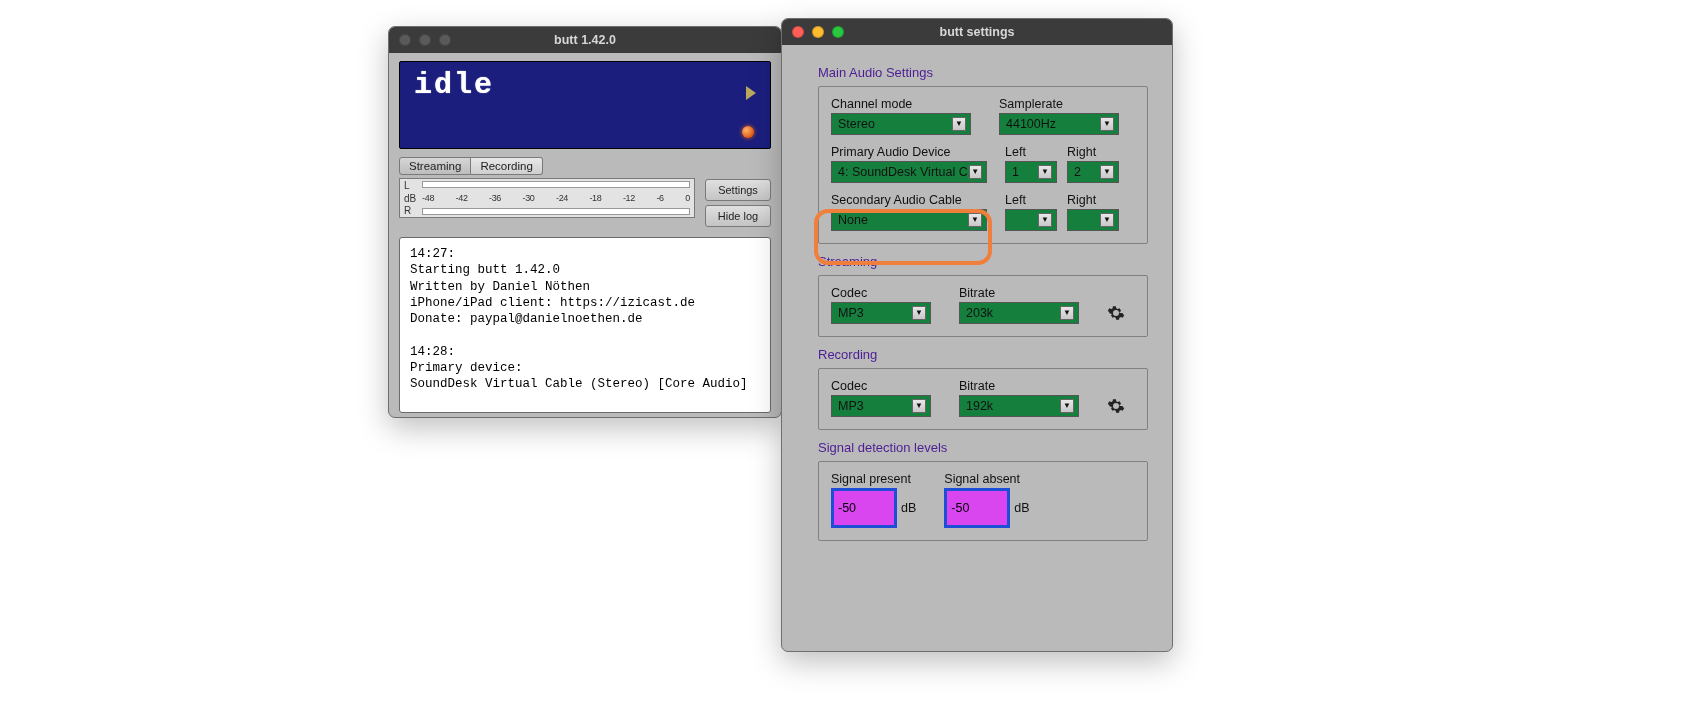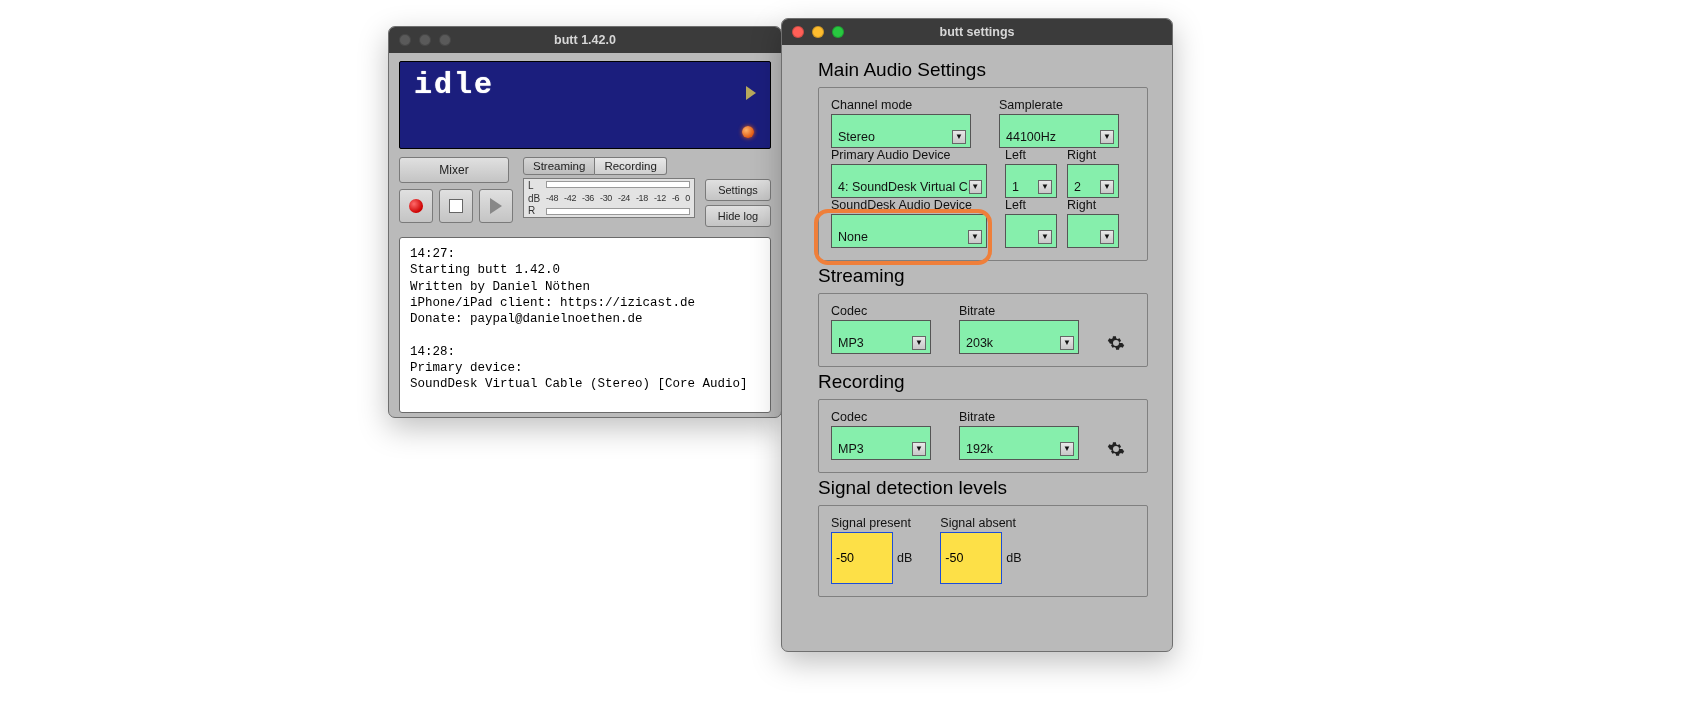--- a/index.html
+++ b/index.html
@@ -42,31 +42,31 @@
   .slider .track{position:absolute;left:0;right:0;top:6px;height:3px;background:#8a8a8a;border-radius:2px}
   .slider .thumb{position:absolute;top:0;left:50%;transform:translateX(-50%);width:22px;height:14px;background:linear-gradient(#f0f0f0,#c8c8c8);border:1px solid #6a6a6a;border-radius:2px}
   .slider .thumb::after{content:"";position:absolute;left:50%;top:2px;bottom:2px;width:1px;background:#666}
   .log{background:#fff;border:1px solid #6a6a6a;border-radius:3px;margin-top:10px;height:158px;padding:8px 10px;font-family:"Menlo","Courier New",monospace;font-size:12.5px;line-height:1.3;white-space:pre-wrap;color:#000;overflow:auto}
   
   .settings-tabs{display:flex;padding:4px 4px 0 4px;gap:0;background:#bababa;flex-wrap:wrap}
   .stab{border:1px solid #6f6f6f;background:linear-gradient(#e6e6e6,#cfcfcf);padding:3px 10px;font-size:12.5px;color:#222;cursor:pointer}
   .stab+.stab{border-left:none}
   .stab.active{background:#bababa;border-bottom-color:#bababa;font-weight:400}
   .panel{padding:10px 24px 18px 36px}
-  .section-title{font-size:19px;color:#000000;margin:4px 0 6px}
+  .section-title{font-size:13px;color:#4c1d95;margin:10px 0 6px}
   .group{border:1px solid #808080;border-radius:2px;padding:10px 12px 12px;background:#bababa;position:relative;display:flex;gap:28px;align-items:flex-end;flex-wrap:wrap}
   .field{display:flex;flex-direction:column;font-size:12.5px;color:#111}
   .field>span{margin-bottom:2px}
-  .select{display:flex;align-items:center;justify-content:space-between;background:#86efac;border:1px solid #555;height:20px;padding:12px 4px 0 6px;font-size:12.5px;min-width:40px;cursor:pointer}
+  .select{display:flex;align-items:center;justify-content:space-between;background:#15803d;border:1px solid #555;height:20px;padding:0 4px 0 6px;font-size:12.5px;min-width:40px;cursor:pointer}
   .select .caret{width:12px;height:12px;background:linear-gradient(#e8e8e8,#c8c8c8);border:1px solid #666;display:flex;align-items:center;justify-content:center;font-size:8px;line-height:1}
   .radio{display:inline-flex;align-items:center;gap:5px;font-size:12.5px;margin-right:22px;cursor:pointer}
   .radio .r{width:12px;height:12px;border-radius:50%;border:1px solid #333;background:#fff;display:flex;align-items:center;justify-content:center}
   .radio .r.on::after{content:"";width:6px;height:6px;background:#222;border-radius:50%}
   .nbox{display:flex;align-items:center;gap:4px}
-  .nbox input{width:52px;height:18px;border:1px solid #1d4ed8;background:#fde047;font-size:12.5px;padding:16px 4px}
+  .nbox input{width:52px;height:18px;border:3px solid #1d4ed8;background:#d946ef;font-size:12.5px;padding:8px 4px}
   .hl{position:absolute;border:4px solid #ef7f3a;border-radius:14px;pointer-events:none}
   .gear{width:18px;height:18px;display:flex;align-items:center;justify-content:center;cursor:pointer}
   .gear svg{width:18px;height:18px}
 </style>
 </head>
 <body>
 
 <div class="desktop">
 
   <div class="window" style="left:388px;top:26px;width:392px;height:390px">
@@ -81,34 +81,20 @@
 
     <div class="client">
       <div class="display">
         <div class="idle">idle</div>
         <div class="play-ind"></div>
         <div class="amber"></div>
       </div>
 
       <div class="row">
 
-        <div style="display:flex;flex-direction:column;gap:6px">
-          <div class="btn wide">Mixer</div>
-          <div style="display:flex;gap:6px">
-            <div class="btn sq">
-                <div class="rec-dot"></div>
-              </div>
-            <div class="btn sq">
-                <div class="stop-sq"></div>
-              </div>
-            <div class="btn sq">
-                <div class="play-tri"></div>
-              </div>
-          </div>
-        </div>
 
         <div style="flex:1">
           <div class="tabset">
             <div class="tab first active">Streaming</div>
             <div class="tab last">Recording</div>
           </div>
           <div class="meter">
             <span class="lbl l">L</span>
             <span class="lbl db">dB</span>
             <span class="lbl r">R</span>
@@ -154,21 +140,21 @@
         <div class="dot y"></div>
         <div class="dot g"></div>
       </div>
       <div class="ttl">butt settings</div>
     </div>
 
 
     <div class="panel" style="position:relative">
 
       <div class="section-title">Main Audio Settings</div>
-      <div class="group" style="flex-direction:row;align-items:flex-start;gap:0">
+      <div class="group" style="flex-direction:row;align-items:flex-start;gap:10px">
         <div style="display:flex;gap:28px">
           <div class="field" style="width:140px">
             <span>Channel mode</span>
             <div class="select">
                 <span>Stereo</span>
                 <span class="caret">▼</span>
               </div>
           </div>
           <div class="field" style="width:120px">
             <span>Samplerate</span>
@@ -199,21 +185,21 @@
             <span>Right</span>
             <div class="select">
                 <span>2</span>
                 <span class="caret">▼</span>
               </div>
           </div>
         </div>
 
         <div style="display:flex;gap:18px;align-items:flex-end">
           <div class="field" style="width:156px">
-            <span>SoundDesk Audio Device</span>
+            <span>Secondary Audio Cable</span>
             <div class="select">
                 <span>None</span>
                 <span class="caret">▼</span>
               </div>
           </div>
           <div class="field" style="width:44px">
             <span>Left</span>
             <div class="select">
                 <span></span>
                 <span class="caret">▼</span>

